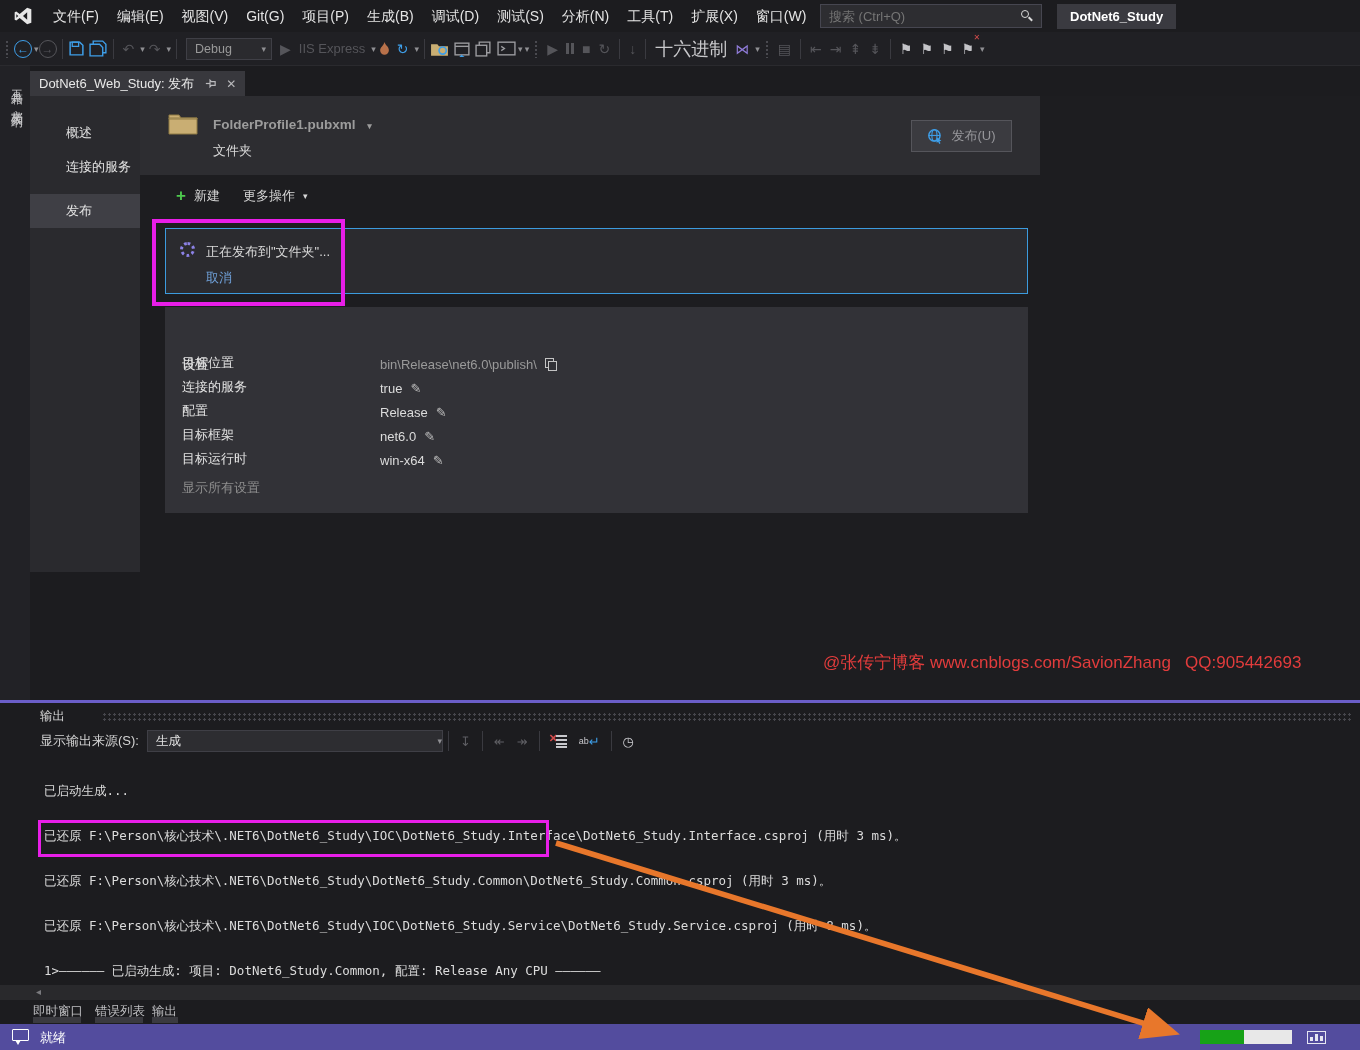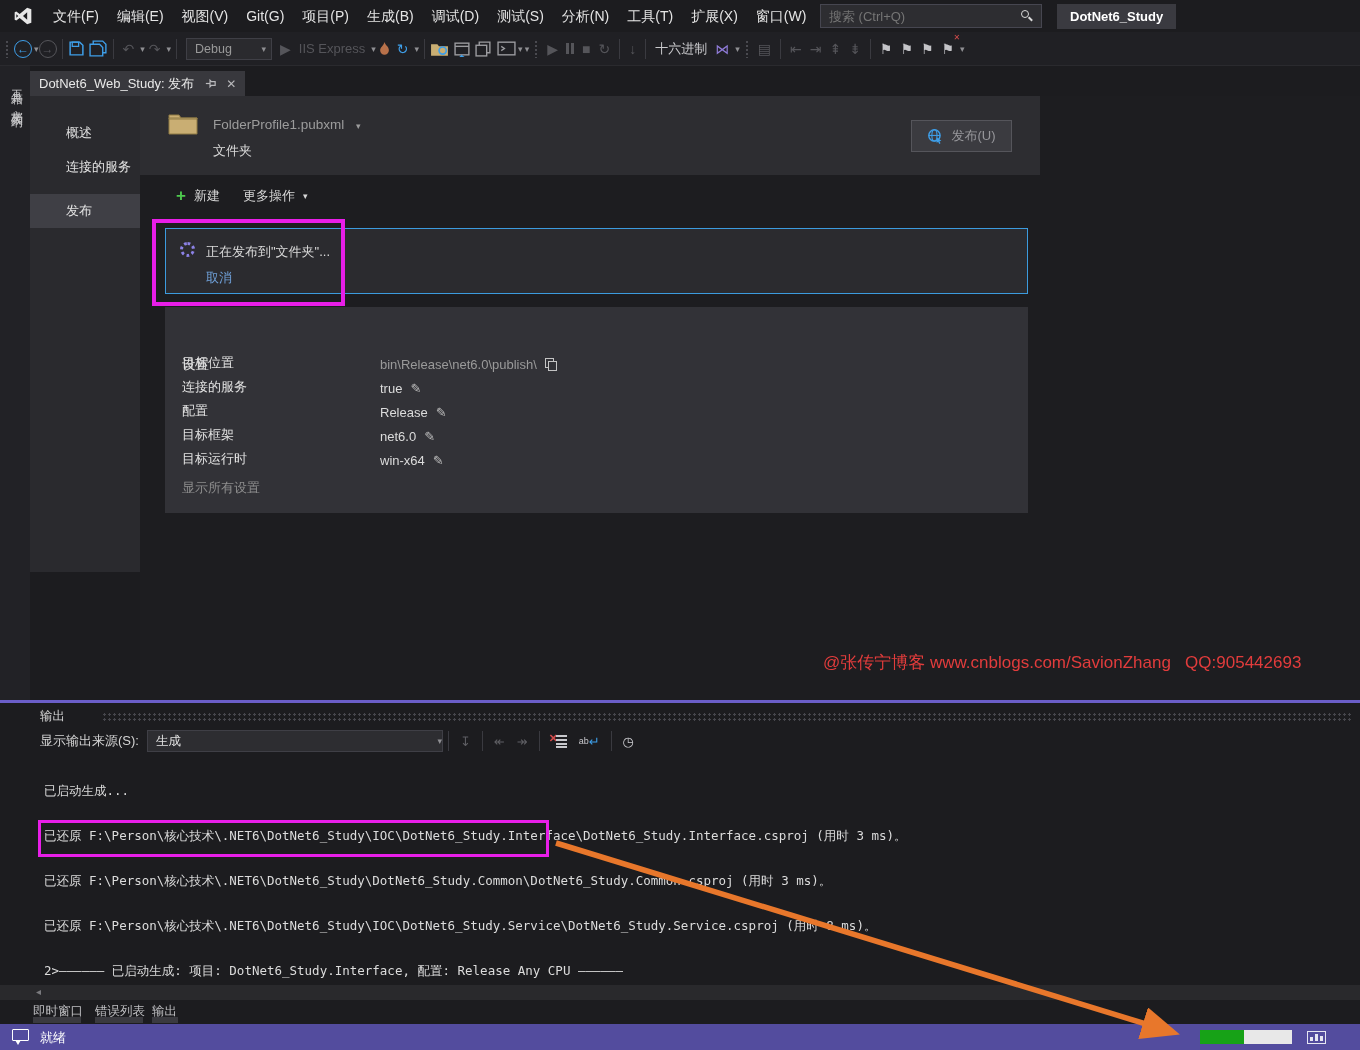--- a/index.html
+++ b/index.html
@@ -26,21 +26,21 @@
   .tbtn.blue { color:#3E9EE8; }
   .tbtn.dis { color:#55555A; }
   .caret { color:#8F8F93; font-size:9px; margin-left:2px; }
   .sep { width:1px; height:20px; background:#3A3A40; margin:0 5px; }
   .circle-btn { width:18px; height:18px; border-radius:50%; display:flex; align-items:center; justify-content:center; font-size:12px; }
   .circle-btn.blue { border:1.4px solid #3E9EE8; color:#3E9EE8; }
   .circle-btn.grey { border:1.4px solid #55555A; color:#55555A; }
   .combo { width:86px; height:22px; background:#2A2A2E; border:1px solid #3F3F46; display:flex; align-items:center; margin:0 4px; }
   .combo .val { flex:1; color:#9A9A9A; font-size:12.5px; padding-left:8px; }
   .combo .caret { margin-right:5px; }
-  .tool-label { color:#C9C9CC; font-size:13px; padding:0 4px; }
+  .tool-label { color:#C9C9CC; font-size:18px; padding:0 4px; }
   .pause-bars { display:flex; gap:2px; padding:0 4px; }
   .pause-bars i { width:3px; height:11px; background:#55555A; }
   .flame { width:11px; height:14px; margin:0 3px; }
   .flag4 { position:relative; }
   .flag-x { position:absolute; right:-2px; top:-3px; color:#D24B4B; font-size:8px; }
 
   
   .left-strip { position:absolute; left:0; top:66px; width:30px; height:634px; background:#222226; }
   .vtab { writing-mode:vertical-rl; color:#C6C6C8; font-size:12px; letter-spacing:2px; margin:14px 0 0 8px; }
   .doc-tab { position:absolute; left:30px; top:71px; height:25px; background:#38383D; display:flex; align-items:center; padding:0 9px; }
@@ -48,21 +48,21 @@
   .doc-tab .pin { margin-left:10px; width:13px; height:13px; }
   .doc-tab .x { margin-left:9px; color:#B9B9BC; font-size:12px; }
   .sidebar { position:absolute; left:30px; top:96px; width:110px; height:476px; background:#2A2A2E; }
   .side-item { color:#E2E2E2; font-size:13px; padding:8px 0 8px 36px; }
   .side-item.sel { background:#3F3F45; margin-top:10px; }
   .docarea { position:absolute; left:140px; top:96px; width:1220px; height:604px; background:#1D1D20; }
 
   
   .profile-strip { position:absolute; left:0; top:0; width:900px; height:79px; background:#2D2D31; }
   .folder-ic { position:absolute; left:28px; top:15px; }
-  .profile-name { position:absolute; left:73px; top:21px; color:#9C9C9C; font-size:13.5px; }
+  .profile-name { position:absolute; left:73px; top:21px; color:#9C9C9C; font-size:13.5px;font-weight:bold; }
   .profile-name .caret { color:#9C9C9C; font-size:9px; margin-left:8px; }
   .profile-type { position:absolute; left:73px; top:46px; color:#D8D8D8; font-size:13px; }
   .publish-btn { position:absolute; left:771px; top:24px; width:101px; height:32px; background:#3B3B40; border:1px solid #55555B; display:flex; align-items:center; justify-content:center; gap:7px; color:#97979B; font-size:13px; }
 
   .actions-row { position:absolute; left:36px; top:91px; display:flex; align-items:center; gap:8px; }
   .plus { color:#4EC94E; font-size:17px; font-weight:bold; line-height:14px; }
   .action-lbl { color:#D8D8D8; font-size:13px; }
   .more { margin-left:15px; display:flex; align-items:center; gap:6px; }
 
   
@@ -379,20 +379,21 @@
         <span class="ret">↵</span>
       </span>
       <span class="sep"></span>
       <span class="oicon on">◷</span>
     </div>
     <div class="out-text">
       <div>已启动生成...</div>
       <div>已还原 F:\Person\核心技术\.NET6\DotNet6_Study\IOC\DotNet6_Study.Interface\DotNet6_Study.Interface.csproj (用时 3 ms)。</div>
       <div>已还原 F:\Person\核心技术\.NET6\DotNet6_Study\DotNet6_Study.Common\DotNet6_Study.Common.csproj (用时 3 ms)。</div>
       <div>已还原 F:\Person\核心技术\.NET6\DotNet6_Study\IOC\DotNet6_Study.Service\DotNet6_Study.Service.csproj (用时 8 ms)。</div>
+      <div>1&gt;—————— 已启动生成: 项目: DotNet6_Study.Common, 配置: Release Any CPU ——————</div>
       <div>2&gt;—————— 已启动生成: 项目: DotNet6_Study.Interface, 配置: Release Any CPU ——————</div>
     </div>
     <div class="hscroll">
       <span class="larr">◂</span>
     </div>
   </div>
 
   <div class="bottom-tabs">
     <span class="btab" style="left:33px;">即时窗口</span>
     <span class="btab" style="left:95px;">错误列表</span>

